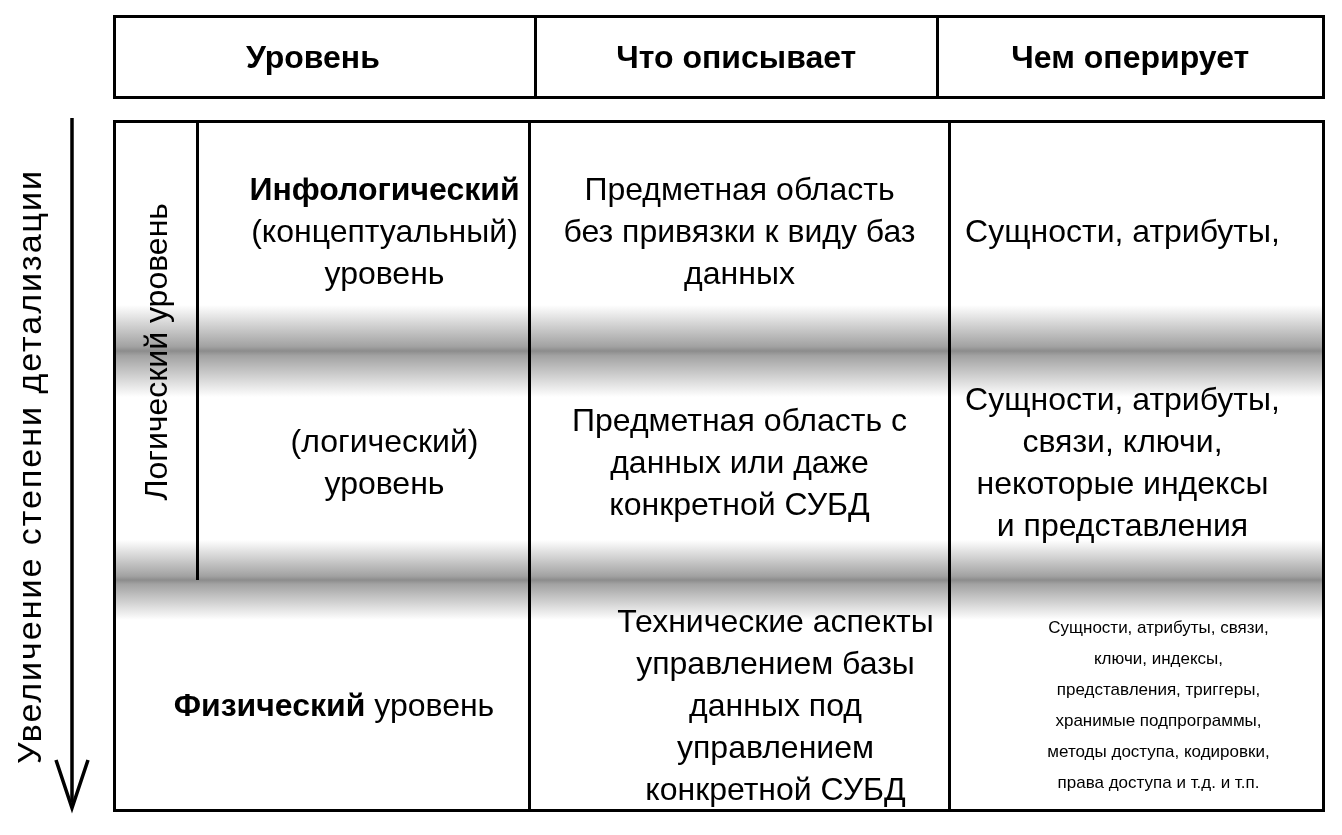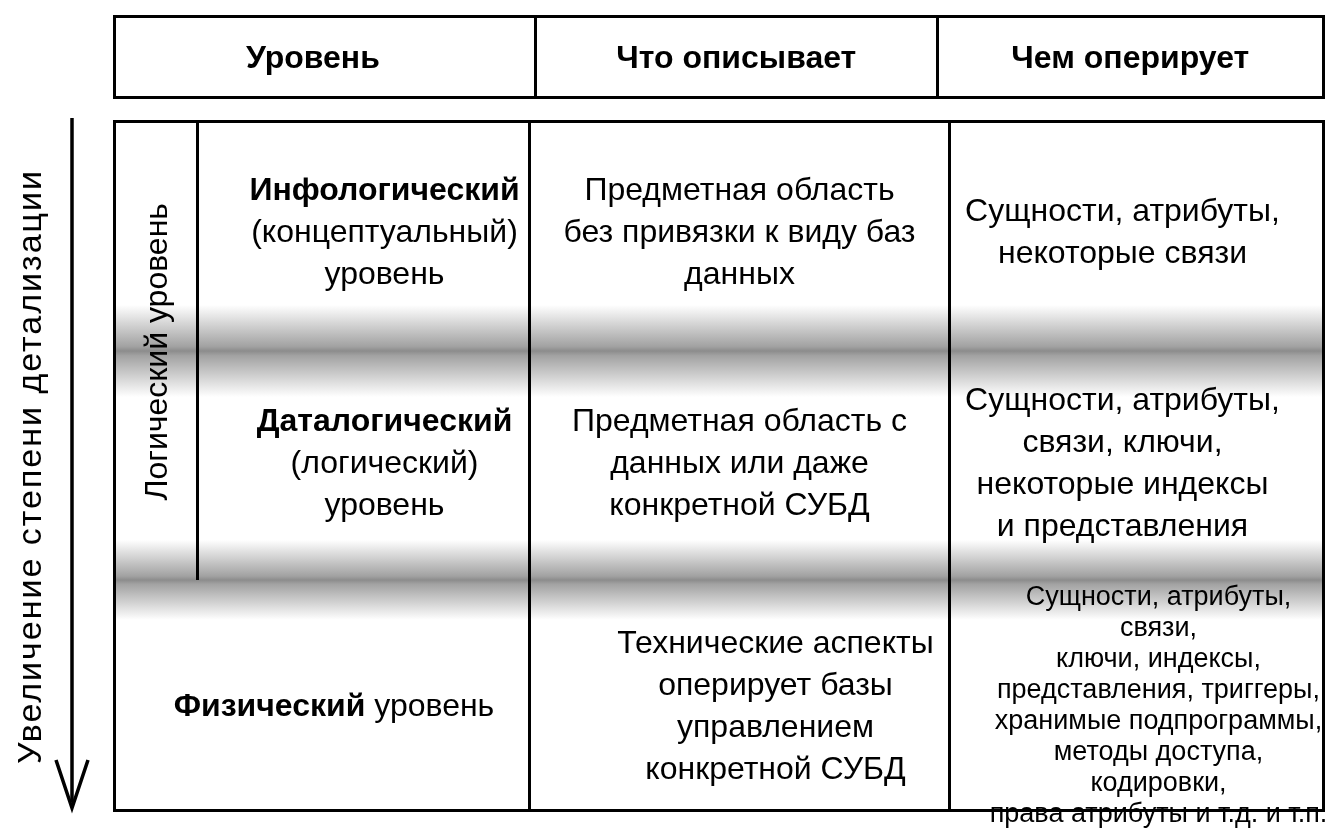--- a/index.html
+++ b/index.html
@@ -49,21 +49,21 @@
     align-items:center;justify-content:center;text-align:center;
     z-index:3;font-size:32px;line-height:42px;
   }
   .row1{top:0;height:215px;}
   .row2{top:260px;height:157px;}
   .row3{top:477px;height:209px;padding-left:36px;}
   .col1{left:83px;width:371px;}
   .col1-full{left:0;width:364px;}
   .col2{left:415px;width:417px;}
   .col3{left:835px;width:343px;}
-  .small-text{font-size:27px;line-height:31px;justify-content:center;}
+  .small-text{font-size:17px;line-height:31px;justify-content:center;}
   .bold{font-weight:bold;}
   .group-label-wrap{
     position:absolute;left:0;top:0;width:80px;height:457px;
     display:flex;align-items:center;justify-content:center;z-index:3;
   }
   .group-label{
     writing-mode:vertical-rl;transform:rotate(180deg);
     font-size:32px;white-space:nowrap;
   }
 </style>
@@ -103,25 +103,23 @@
     <div>(концептуальный)</div>
     <div>уровень</div>
   </div>
   <div class="cell row1 col2">
     <div>Предметная область</div>
     <div>без привязки к виду баз</div>
     <div>данных</div>
   </div>
   <div class="cell row1 col3">
     <div>Сущности, атрибуты,</div>
-    <div>некоторые связи</div>
   </div>
 
   <div class="cell row2 col1">
-    <div class="bold">Даталогический</div>
     <div>(логический)</div>
     <div>уровень</div>
   </div>
   <div class="cell row2 col2">
     <div>Предметная область с</div>
     <div>данных или даже</div>
     <div>конкретной СУБД</div>
   </div>
   <div class="cell row2 col3">
     <div>Сущности, атрибуты,</div>
@@ -131,26 +129,27 @@
   </div>
 
   <div class="cell row3 col1-full">
     <div>
       <span class="bold">Физический</span>
       <span>уровень</span>
     </div>
   </div>
   <div class="cell row3 col2">
     <div>Технические аспекты</div>
-    <div>оперирует базы</div>
+    <div>управлением базы</div>
+    <div>данных под</div>
     <div>управлением</div>
     <div>конкретной СУБД</div>
   </div>
   <div class="cell row3 col3 small-text">
     <div>Сущности, атрибуты, связи,</div>
     <div>ключи, индексы,</div>
     <div>представления, триггеры,</div>
     <div>хранимые подпрограммы,</div>
     <div>методы доступа, кодировки,</div>
-    <div>права атрибуты  и т.д. и т.п.</div>
+    <div>права доступа  и т.д. и т.п.</div>
   </div>
 
 </div>
 
 </body></html>

